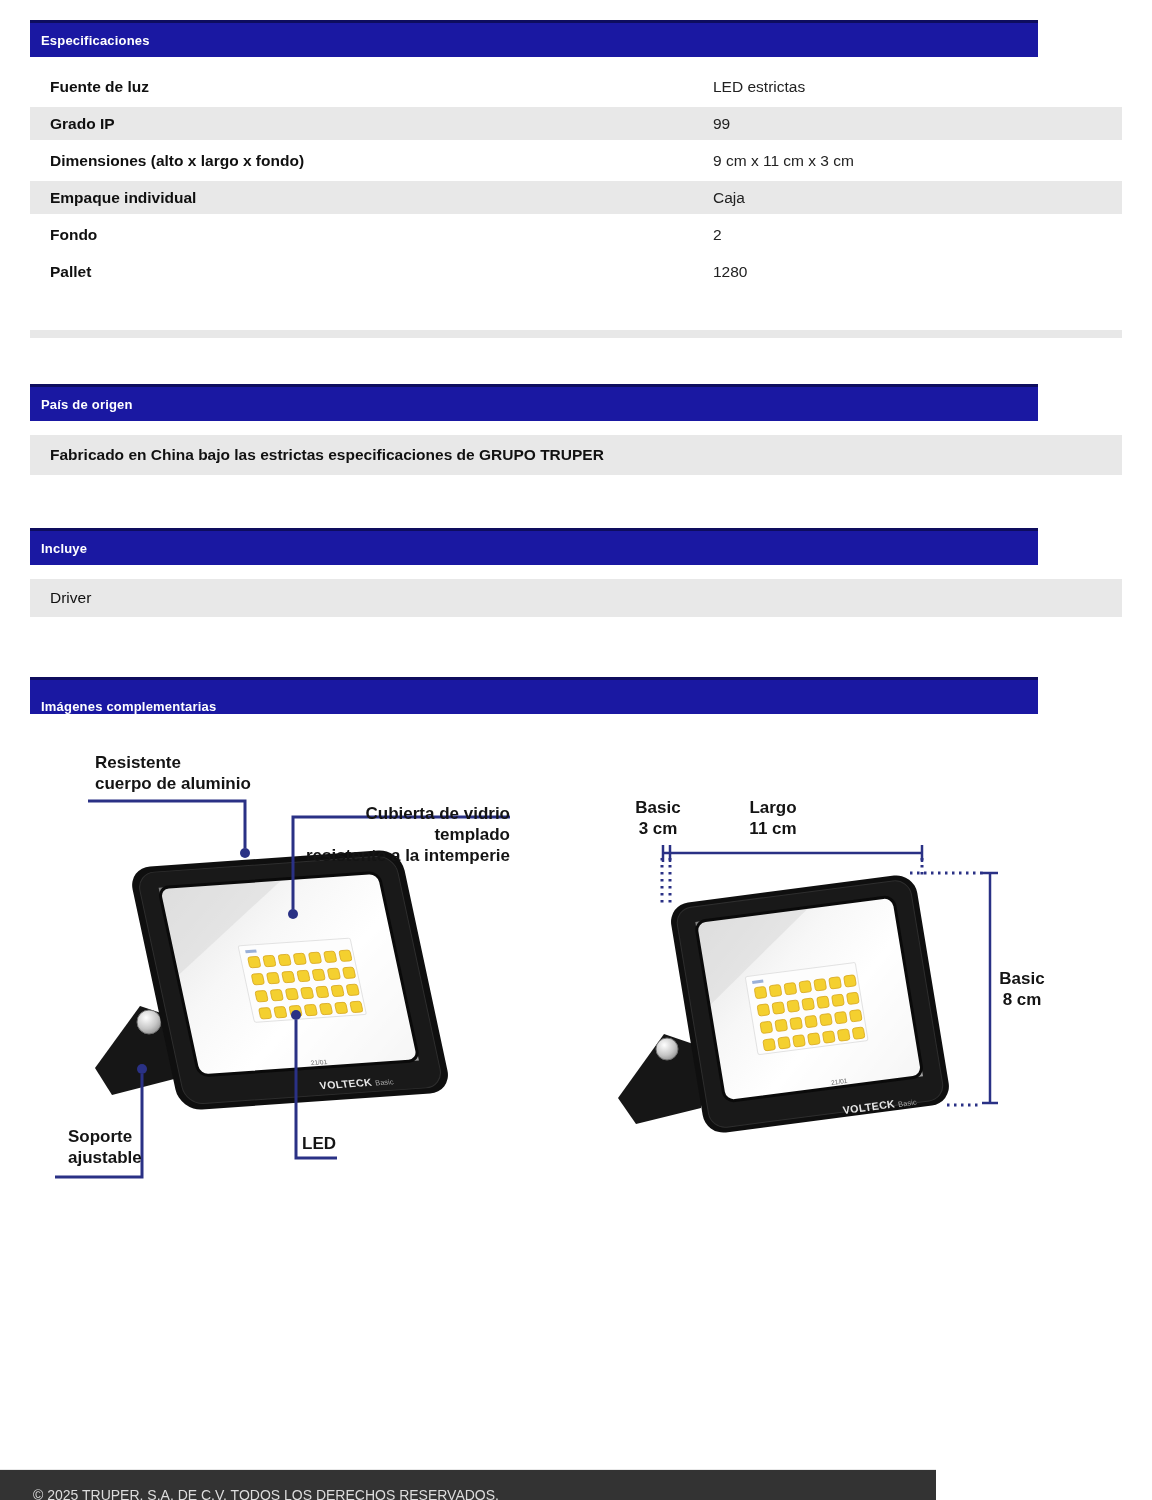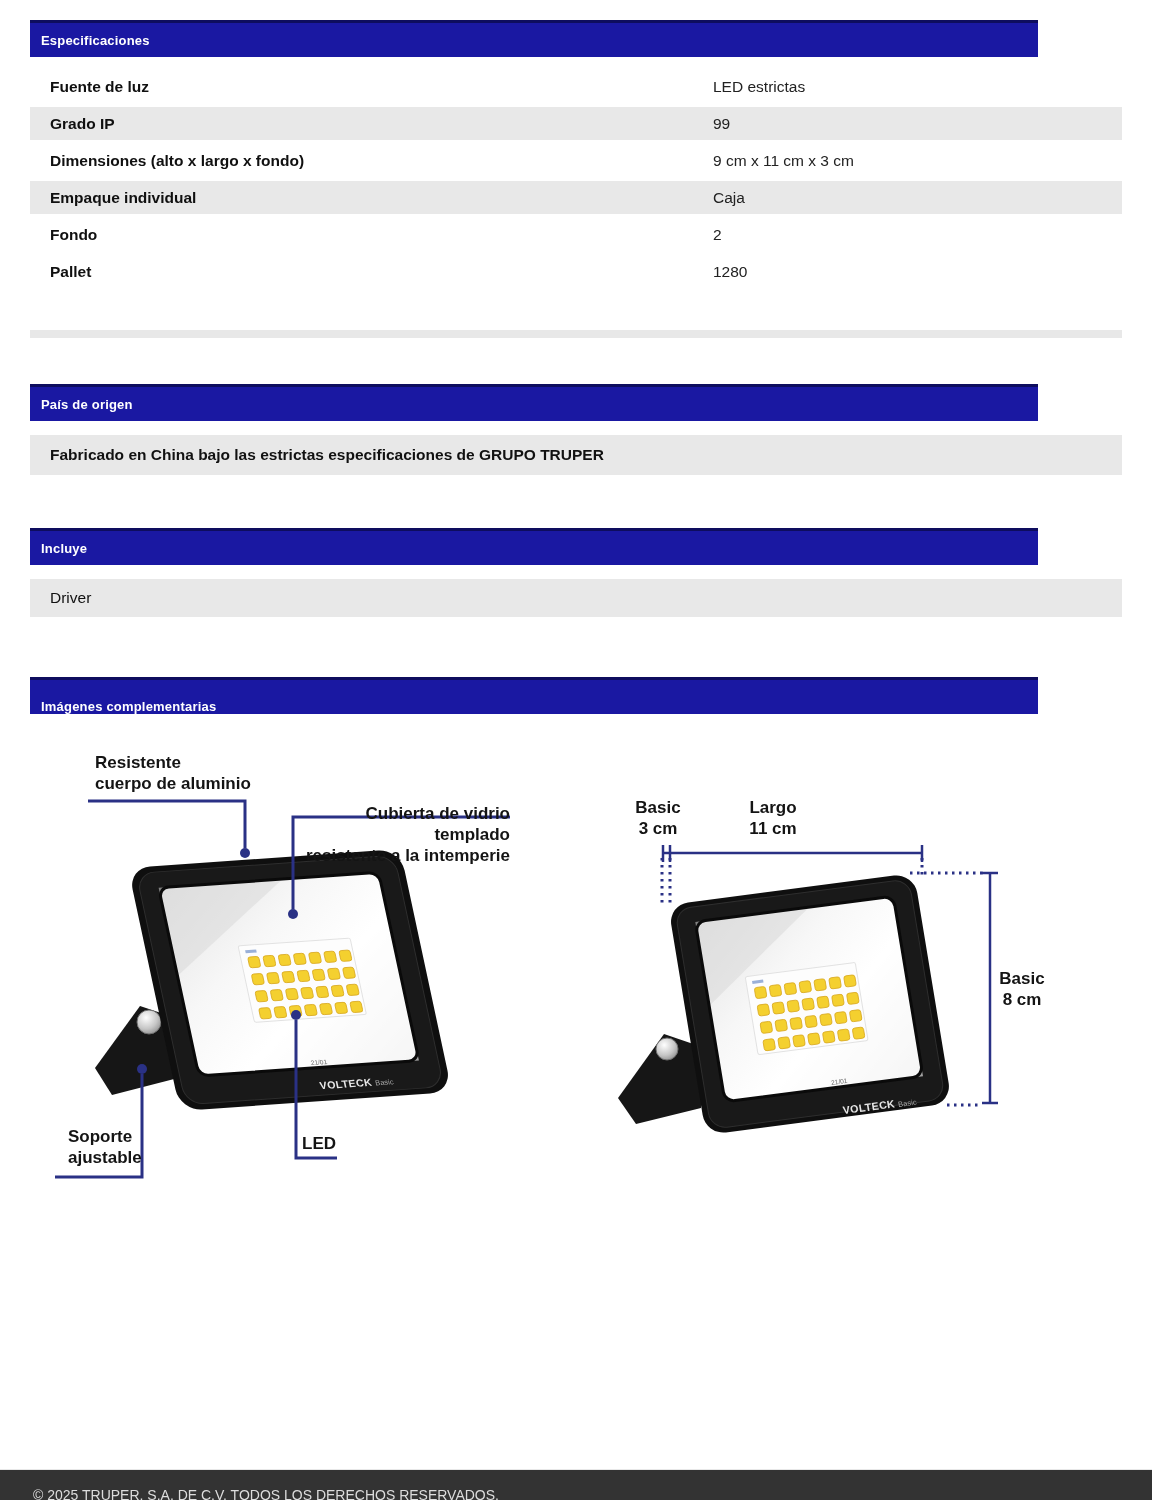--- a/index.html
+++ b/index.html
@@ -49,21 +49,21 @@
   .ann-thin { stroke:var(--annotation); stroke-width:2.5; fill:none; }
   .ann-dot { fill:var(--annotation); }
   .ann-dotted { stroke:var(--annotation); stroke-width:3; fill:none; stroke-dasharray:2.5 4.5; }
   .mark-code { font-size:6.5px; fill:#666; font-family:"Liberation Sans",sans-serif; }
   .mark-brand { font-size:10.5px; font-weight:700; fill:#e6e6e6; font-family:"Liberation Sans",sans-serif; letter-spacing:.4px; }
   .mark-brand-suffix { font-size:7.5px; font-weight:400; fill:#a5a5a5; }
   .pcb-silk { fill:#9ab0d8; }
 
   
   .footer {
-    position:absolute; left:0; top:1469px; width:1152px; height:31px;
+    position:absolute; left:0; top:1469px; width:936px; height:31px;
     background:var(--footer-bg); border-top:1px solid #e8e8e8;text-decoration:underline;
   }
   .footer-text { position:absolute; left:33px; top:17px; font-size:14px; color:var(--footer-text); }
 </style>
 </head>
 <body>
 
 <div class="page">
 
   <div class="section-header" style="top:20px;">

